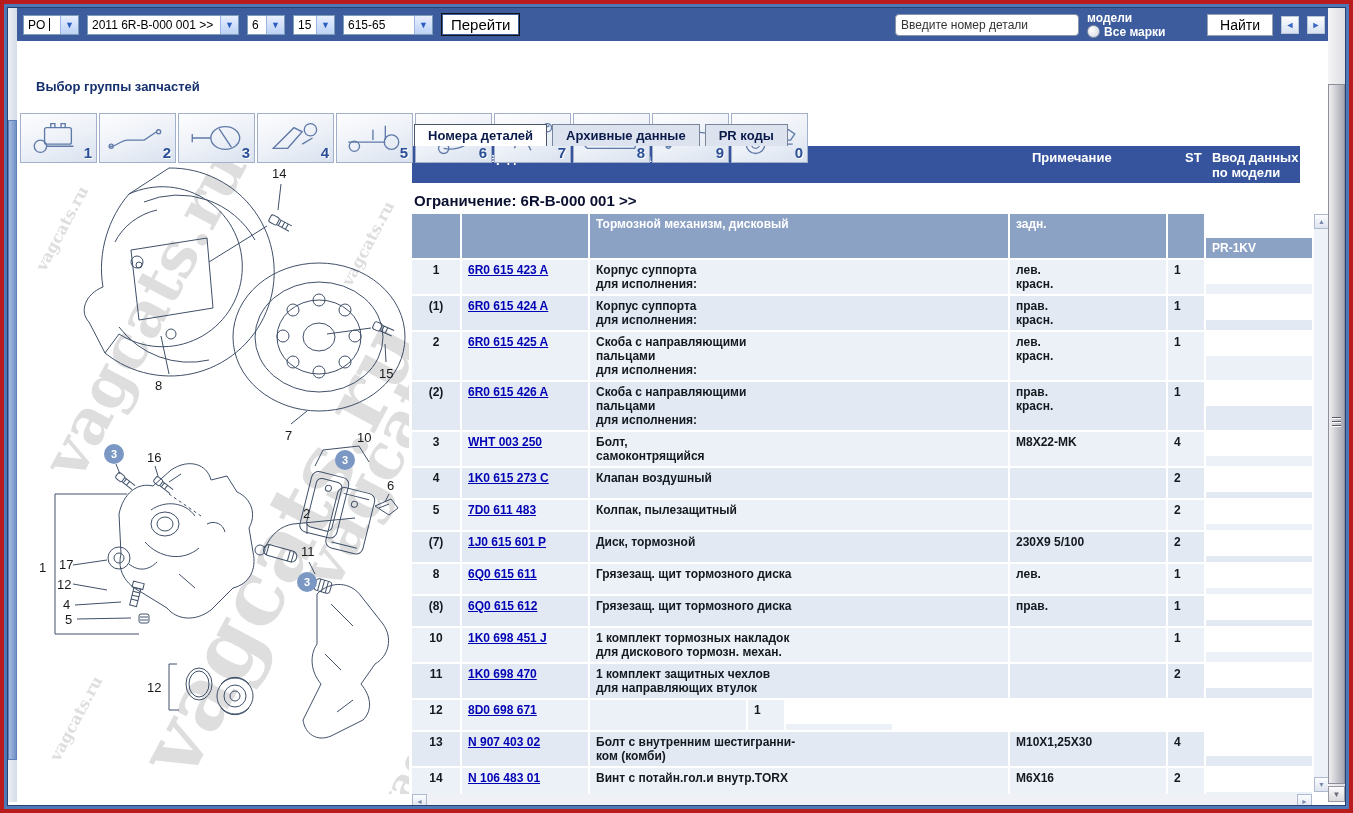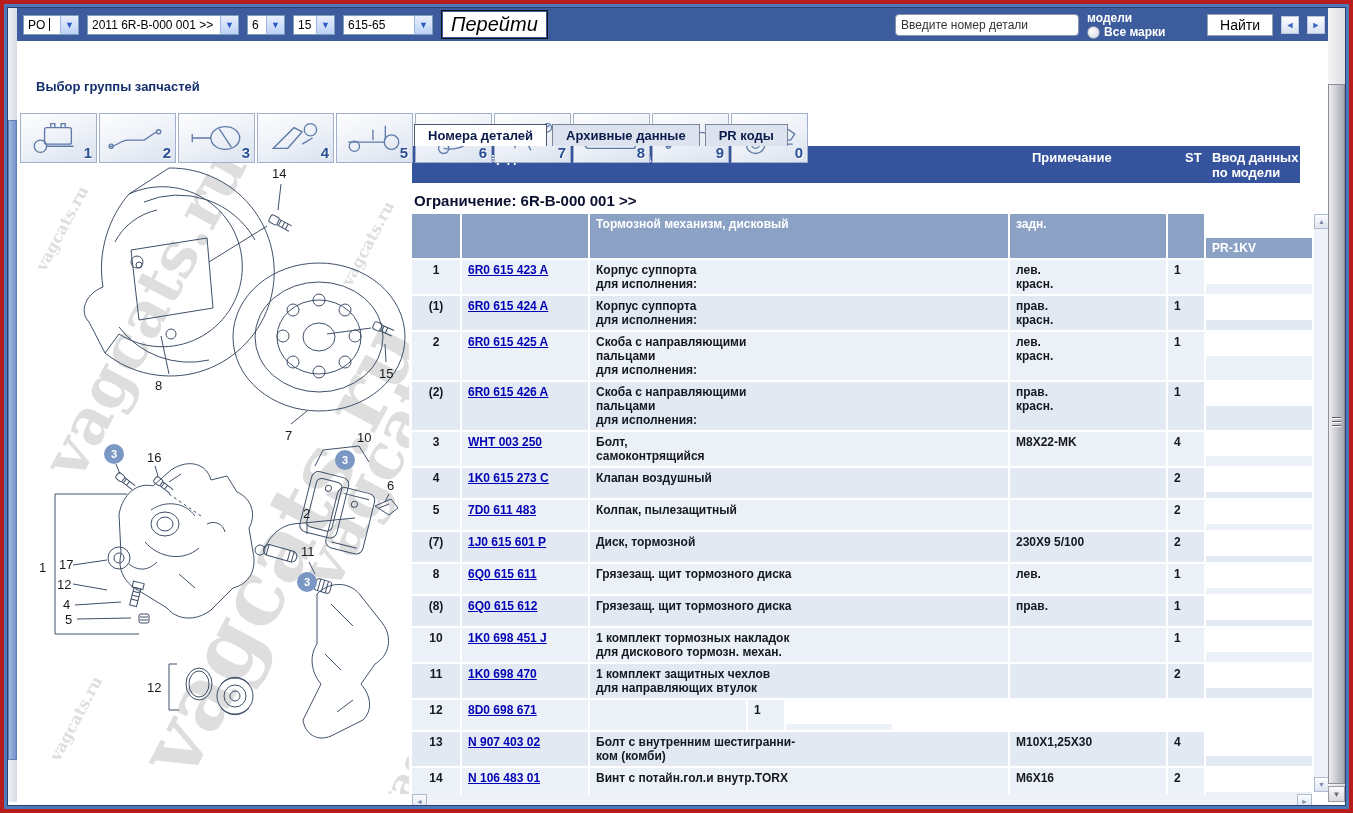--- a/index.html
+++ b/index.html
@@ -27,26 +27,26 @@
   
   .toolbar{position:absolute;left:13px;top:4px;width:1314px;height:33px;background:#3D5C9E;z-index:4;
       display:flex;align-items:center;padding:0 6px;box-sizing:border-box;gap:8px;}
   .combo{display:flex;align-items:center;background:#fff;border:1px solid #7F9DB9;height:20px;box-sizing:border-box;}
   .combo .val{padding:0 4px;font-size:12px;color:#000;white-space:nowrap;}
   .caret{width:1px;height:13px;background:#000;margin-right:2px;}
   .combo .cbtn{width:17px;align-self:stretch;background:linear-gradient(#E8EFFD,#BCD2F6);
       border-left:1px solid #9EB6E4;display:flex;align-items:center;justify-content:center;
       color:#2B5AC0;font-size:9px;}
   .btn-go{background:#fff;border:1px solid #111;box-shadow:0 0 0 1px #3D5C9E inset;
-      font-size:20px;padding:2px 9px;color:#000;cursor:pointer;font-family:inherit;font-style:italic;}
+      font-size:15px;padding:2px 9px;color:#000;cursor:pointer;font-family:inherit;}
   .search-inp{width:172px;height:18px;border:1px solid #8A94A8;border-radius:4px;
       font-size:12px;padding:1px 5px;font-family:inherit;}
   .search-inp::placeholder{color:#333;}
   .radio-block{display:flex;flex-direction:column;color:#fff;font-weight:bold;font-size:12px;line-height:14px;width:112px;}
-  .radio-row{display:flex;align-items:flex-end;gap:4px;}
+  .radio-row{display:flex;align-items:flex-start;gap:4px;}
   .radio{width:13px;height:13px;border-radius:50%;border:1px solid #8a93a8;
       background:radial-gradient(circle at 35% 35%,#ffffff,#cdd4e0);box-sizing:border-box;}
   .btn-find{background:#fff;border:1px solid #9AA2B2;font-size:14px;padding:2px 12px;color:#000;cursor:pointer;font-family:inherit;}
   .mini-nav{width:16px;height:16px;background:linear-gradient(#FDFDFE,#D9E2F2);border:1px solid #B9C6DC;
       color:#3A66C4;font-size:9px;display:flex;align-items:center;justify-content:center;cursor:pointer;}
 
   
   .groups{position:absolute;left:13px;top:37px;width:1314px;height:81px;background:#fff;z-index:3;}
   .groups h2{margin:16px;padding:22px 0 3px 3px;font-size:13px;color:#16306E;}
   .gicons{display:flex;gap:2px;padding-left:3px;}

